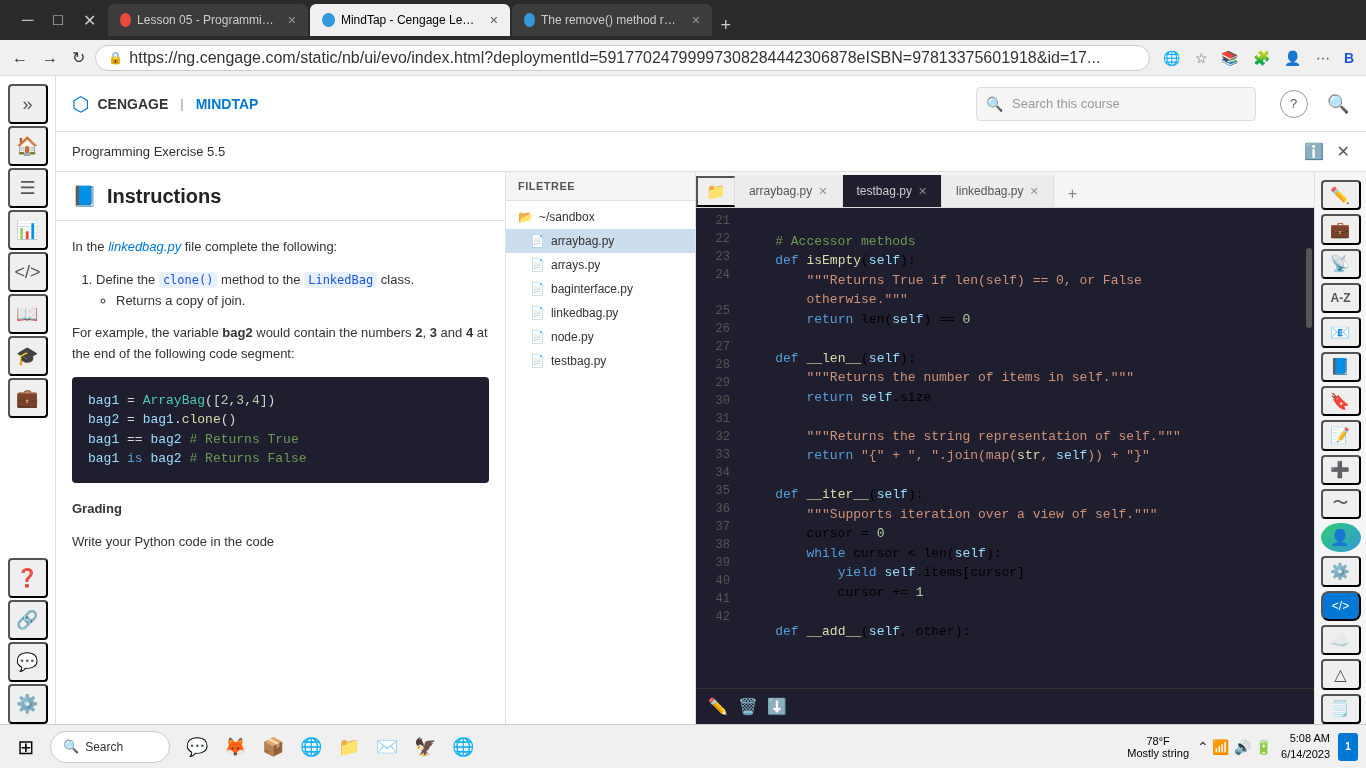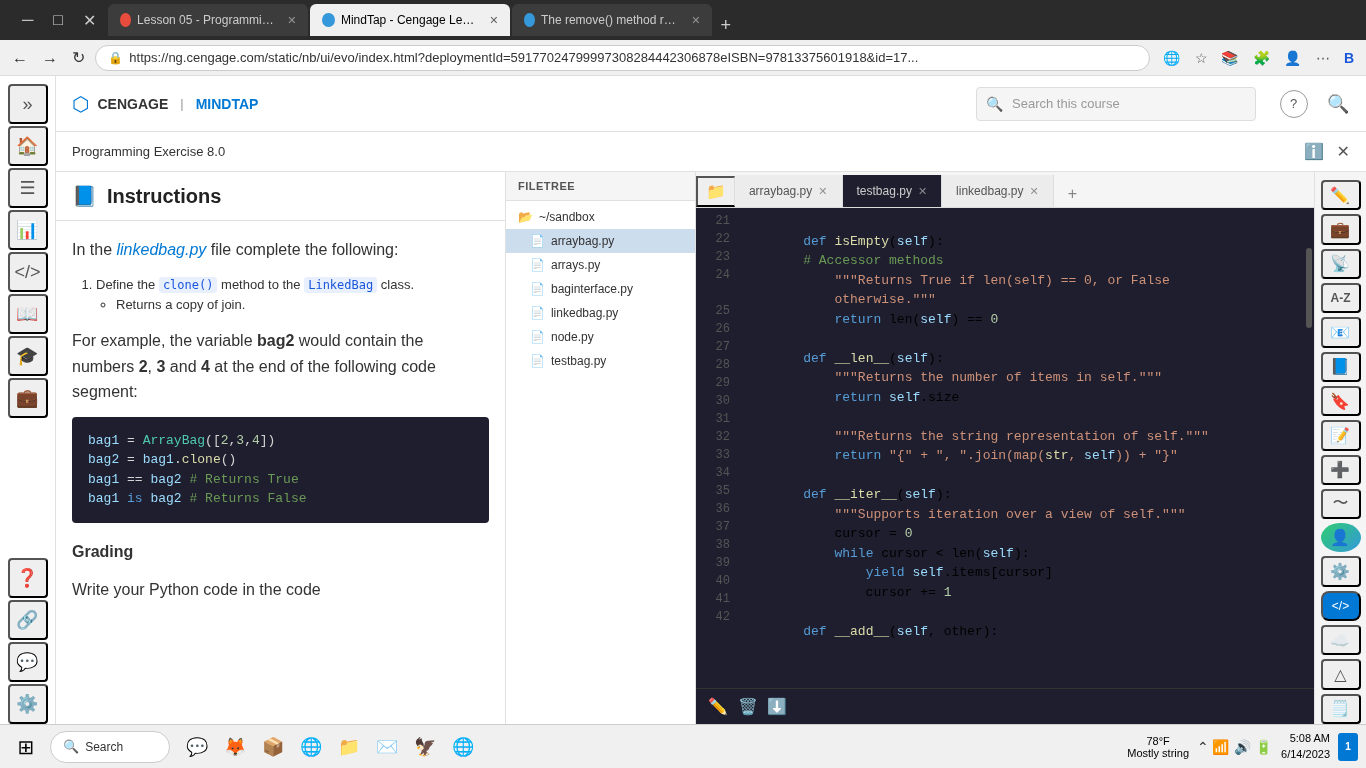--- a/index.html
+++ b/index.html
@@ -12,21 +12,21 @@
     .tab.active { background: #f0f0f0; color: #000; }
     .tab-close { margin-left: 4px; opacity: 0.6; cursor: pointer; font-size: 11px; }
     .tab-new { color: #ccc; background: transparent; border: none; font-size: 18px; cursor: pointer; padding: 0 6px; }
     .browser-controls { display: flex; align-items: center; gap: 8px; margin-left: 8px; }
     .browser-btn { background: transparent; border: none; color: #ccc; font-size: 16px; cursor: pointer; padding: 2px 6px; }
     
     
     .address-bar-row { background: #f0f0f0; height: 36px; display: flex; align-items: center; padding: 0 8px; gap: 6px; border-bottom: 1px solid #ddd; }
     .nav-btn { background: transparent; border: none; font-size: 16px; cursor: pointer; color: #333; padding: 2px 4px; }
     .address-bar { flex: 1; background: #fff; border: 1px solid #ccc; border-radius: 16px; height: 26px; padding: 0 12px; font-size: 12px; color: #333; display: flex; align-items: center; gap: 6px; overflow: hidden; }
-    .address-text { font-size: 13px; color: #333; white-space: nowrap; overflow: hidden; text-overflow: ellipsis; text-align: right; }
+    .address-text { font-size: 16px; color: #333; white-space: nowrap; overflow: hidden; text-overflow: ellipsis; text-align: right; }
     .browser-actions { display: flex; gap: 6px; margin-left: 4px; }
     .browser-action-btn { background: transparent; border: none; font-size: 14px; cursor: pointer; color: #555; padding: 2px 4px; }
 
     
     .taskbar { background: #f0f0f0; height: 44px; display: flex; align-items: center; padding: 0 8px; gap: 6px; position: absolute; bottom: 0; left: 0; right: 0; border-top: 1px solid #ccc; z-index: 100; }
     .taskbar-start { width: 36px; height: 36px; display: flex; align-items: center; justify-content: center; background: transparent; border: none; cursor: pointer; font-size: 20px; }
     .taskbar-search { background: #fff; border: 1px solid #ccc; border-radius: 16px; height: 32px; display: flex; align-items: center; padding: 0 12px; gap: 6px; width: 120px; cursor: pointer; }
     .taskbar-search-text { font-size: 12px; color: #333; }
     .taskbar-icons { display: flex; gap: 2px; margin-left: 4px; }
     .taskbar-icon { width: 36px; height: 36px; display: flex; align-items: center; justify-content: center; cursor: pointer; font-size: 18px; border-radius: 4px; }
@@ -60,21 +60,21 @@
     
     .main-content { display: flex; flex: 1; overflow: hidden; }
     .breadcrumb-text { font-size: 13px; color: #333; }
 
     
     .instructions-panel { width: 450px; overflow-y: auto; border-right: 1px solid #e0e0e0; display: flex; flex-direction: column; }
     .instructions-header { padding: 12px 16px; display: flex; align-items: center; gap: 10px; border-bottom: 1px solid #e0e0e0; }
     .book-icon { color: #0078d4; font-size: 20px; }
     .instructions-title { font-size: 20px; font-weight: 700; color: #222; }
     .instructions-content { padding: 16px; flex: 1; overflow-y: auto; line-height: 1.6; }
-    .instructions-content p { margin-bottom: 12px; font-size: 16px; color: #333; }
+    .instructions-content p { margin-bottom: 12px; font-size: 13px; color: #333; }
     .code-inline { background: #e8f0fe; color: #1a56db; font-family: monospace; padding: 1px 4px; border-radius: 3px; font-size: 12px; }
     .code-block-section { background: #1e1e2e; border-radius: 4px; padding: 14px 16px; margin: 12px 0; font-family: 'Courier New', monospace; font-size: 12px; line-height: 1.6; }
     .instructions-list { margin-left: 24px; margin-bottom: 12px; }
     .instructions-list li { margin-bottom: 6px; font-size: 13px; color: #333; }
     .sub-list { margin-left: 20px; list-style: circle; }
     .italic-file { font-style: italic; color: #0078d4; }
     .section-title { font-size: 17px; font-weight: 700; color: #222; margin: 16px 0 8px 0; }
 
     
     .filetree-panel { width: 190px; border-right: 1px solid #e0e0e0; display: flex; flex-direction: column; }
@@ -87,21 +87,21 @@
     .folder-icon { font-size: 12px; color: #e8a000; }
 
     
     .editor-area { flex: 1; display: flex; flex-direction: column; }
     .editor-tabs { height: 36px; background: #f5f5f5; display: flex; align-items: flex-end; border-bottom: 1px solid #ddd; }
     .editor-tab { padding: 6px 14px; font-size: 12px; cursor: pointer; border-right: 1px solid #ddd; display: flex; align-items: center; gap: 6px; background: #ececec; color: #555; height: 32px; }
     .editor-tab.active { background: #1e1e2e; color: #ccc; }
     .editor-tab-close { font-size: 11px; opacity: 0.6; cursor: pointer; }
     .editor-tab-add { padding: 4px 10px; font-size: 16px; color: #888; cursor: pointer; margin-left: 4px; }
     .editor-folder-btn { padding: 4px 8px; font-size: 16px; color: #888; cursor: pointer; border-right: 1px solid #ddd; }
-    .editor-content { flex: 1; background: #1e1e2e; overflow: hidden; display: flex; font-family: 'Courier New', monospace; font-size: 13px; gap: 28px; }
+    .editor-content { flex: 1; background: #1e1e2e; overflow: hidden; display: flex; font-family: 'Courier New', monospace; font-size: 13px; }
     .line-numbers { width: 44px; padding: 4px 0; text-align: right; color: #555; font-size: 12px; line-height: 1.5; padding-right: 10px; user-select: none; }
     .code-lines { flex: 1; overflow: auto; padding: 4px 0 4px 4px; }
     .code-line { line-height: 1.5; white-space: pre; font-size: 13px; }
     .editor-toolbar { height: 36px; background: #1e1e2e; border-top: 1px solid #333; display: flex; align-items: center; padding: 0 12px; gap: 10px; }
     .editor-tool-btn { background: transparent; border: none; color: #aaa; font-size: 16px; cursor: pointer; }
 
     
     .c-comment { color: #6a9955; }
     .c-keyword { color: #569cd6; }
     .c-string { color: #ce9178; }
@@ -199,21 +199,21 @@
       <div style="flex:1;"></div>
       <div class="header-search">
         <span class="search-icon">🔍</span>
         <span class="search-placeholder">Search this course</span>
       </div>
       <div class="header-help">?</div>
       <button class="header-search-icon" style="background:none;border:none;font-size:18px;cursor:pointer;color:#555;">🔍</button>
     </div>
 
     <div style="display:flex;align-items:center;height:40px;background:#fff;border-bottom:1px solid #e0e0e0;padding:0 16px;gap:4px;">
-      <span class="breadcrumb-text">Programming Exercise 8.0</span>
+      <span class="breadcrumb-text">Programming Exercise 5.5</span>
       <span style="margin-left:auto;font-size:16px;color:#555;cursor:pointer;">ℹ️</span>
       <span style="font-size:16px;color:#555;cursor:pointer;margin-left:8px;">✕</span>
     </div>
 
     <div class="main-content">
 
       <div class="instructions-panel">
         <div class="instructions-header">
           <span class="book-icon">📘</span>
           <span class="instructions-title">Instructions</span>
@@ -316,22 +316,22 @@
             <div>36</div>
             <div>37</div>
             <div>38</div>
             <div>39</div>
             <div>40</div>
             <div>41</div>
             <div>42</div>
           </div>
           <div class="code-lines">
             <div class="code-line">&nbsp;</div>
+            <div class="code-line"><span class="c-comment">    # Accessor methods</span></div>
             <div class="code-line">    <span class="c-keyword">def</span> <span class="c-func">isEmpty</span>(<span class="c-self">self</span>):</div>
-            <div class="code-line"><span class="c-comment">    # Accessor methods</span></div>
             <div class="code-line">        <span class="c-string">"""Returns True if len(self) == 0, or False</span></div>
             <div class="code-line">        <span class="c-string">otherwise."""</span></div>
             <div class="code-line">        <span class="c-keyword">return</span> len(<span class="c-self">self</span>) == <span class="c-number">0</span></div>
             <div class="code-line">&nbsp;</div>
             <div class="code-line">    <span class="c-keyword">def</span> <span class="c-func">__len__</span>(<span class="c-self">self</span>):</div>
             <div class="code-line">        <span class="c-string">"""Returns the number of items in self."""</span></div>
             <div class="code-line">        <span class="c-keyword">return</span> <span class="c-self">self</span>.size</div>
             <div class="code-line">&nbsp;</div>
             <div class="code-line">        <span class="c-string">"""Returns the string representation of self."""</span></div>
             <div class="code-line">        <span class="c-keyword">return</span> <span class="c-string">"{" + ", ".join(map(</span><span class="c-func">str</span><span class="c-string">, </span><span class="c-self">self</span><span class="c-string">)) + "}"</span></div>

